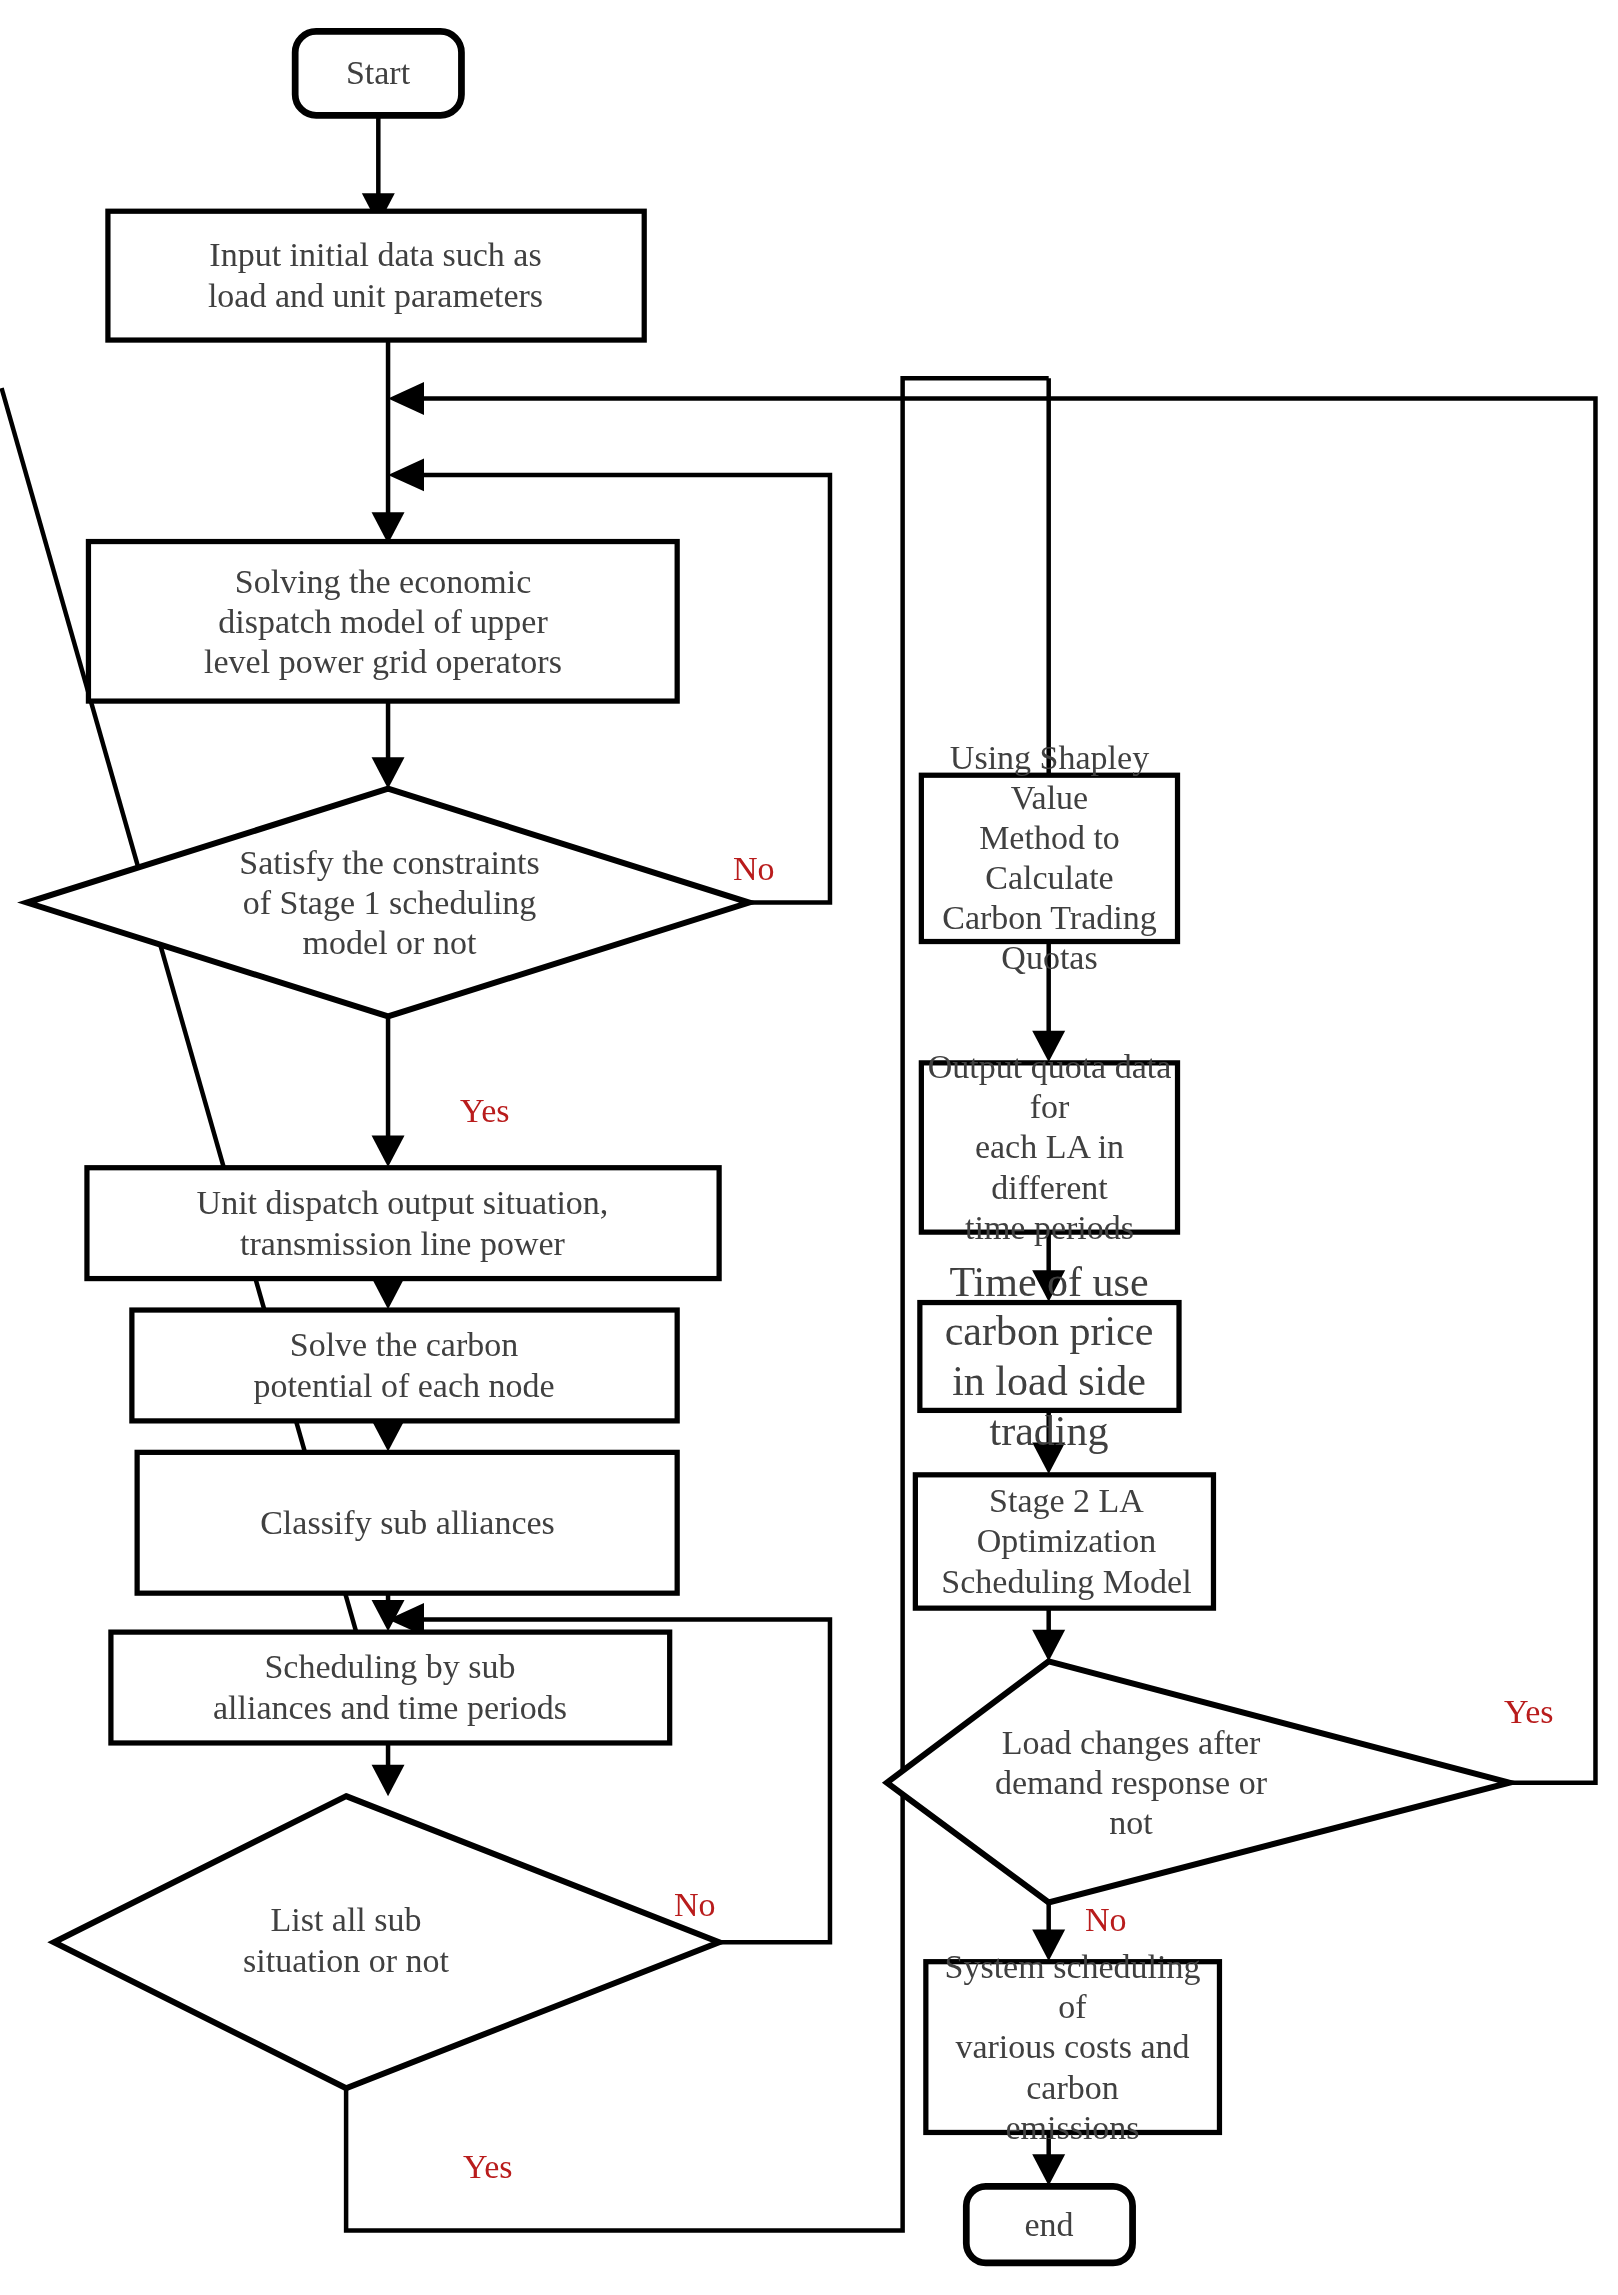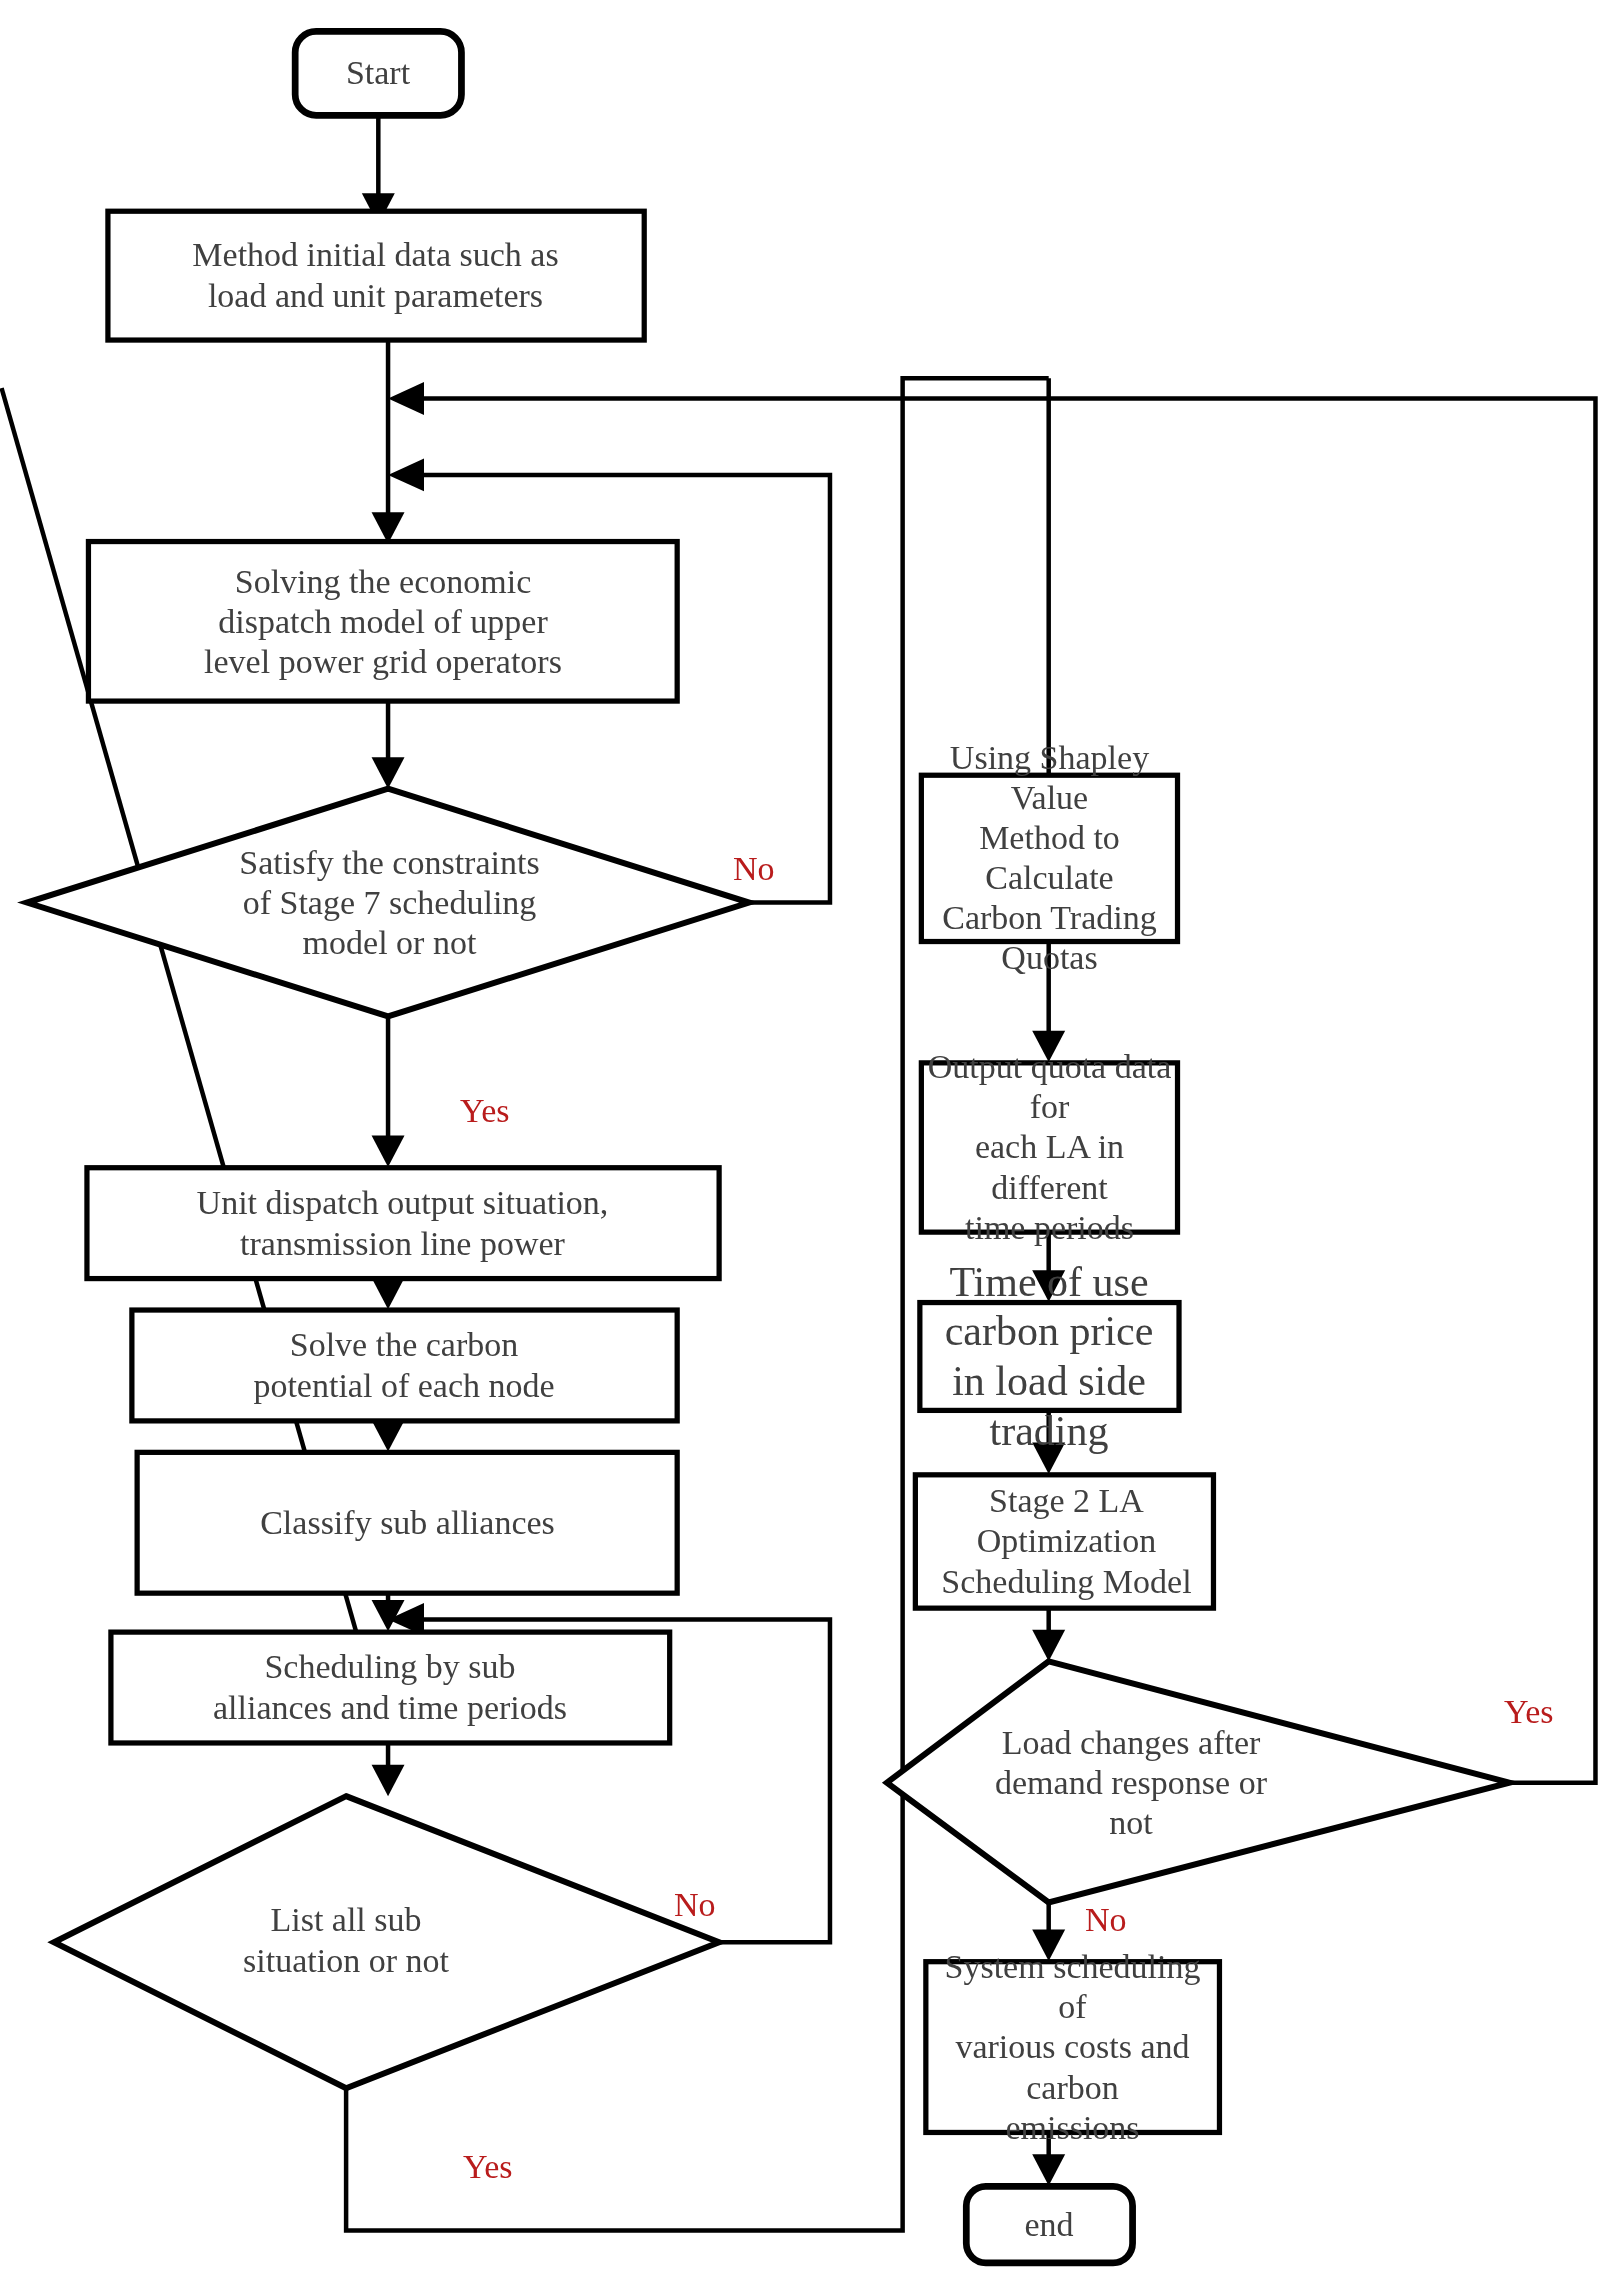--- a/index.html
+++ b/index.html
@@ -199,29 +199,29 @@
     <polygon class="shape-diamond" points="1400,2218 2015,2380 1400,2540 1184,2380"></polygon>
 
     <rect class="shape-rect" x="1236" y="2619" width="392" height="228"></rect>
 
     <rect class="shape-term" x="1290" y="2919" width="222" height="102" rx="26" ry="26"></rect>
 
   </svg>
 
   <div class="node-text" style="left:295px; top:31px; width:166px; height:84px;">Start</div>
 
-  <div class="node-text" style="left:112px; top:211px; width:527px; height:129px;">Method initial data such as
+  <div class="node-text" style="left:112px; top:211px; width:527px; height:129px;">Input initial data such as
 load and unit parameters</div>
 
   <div class="node-text" style="left:93px; top:542px; width:580px; height:160px;">Solving the economic
 dispatch model of upper
 level power grid operators</div>
 
   <div class="node-text" style="left:135px; top:817px; width:509px; height:172px;">Satisfy the constraints
-of Stage 7 scheduling
+of Stage 1 scheduling
 model or not</div>
 
   <div class="node-text" style="left:91px; top:1168px; width:623px; height:111px;">Unit dispatch output situation,
 transmission line power</div>
 
   <div class="node-text" style="left:136px; top:1310px; width:536px; height:111px;">Solve the carbon
 potential of each node</div>
 
   <div class="node-text" style="left:142px; top:1453px; width:531px; height:141px;">Classify sub alliances</div>
 

